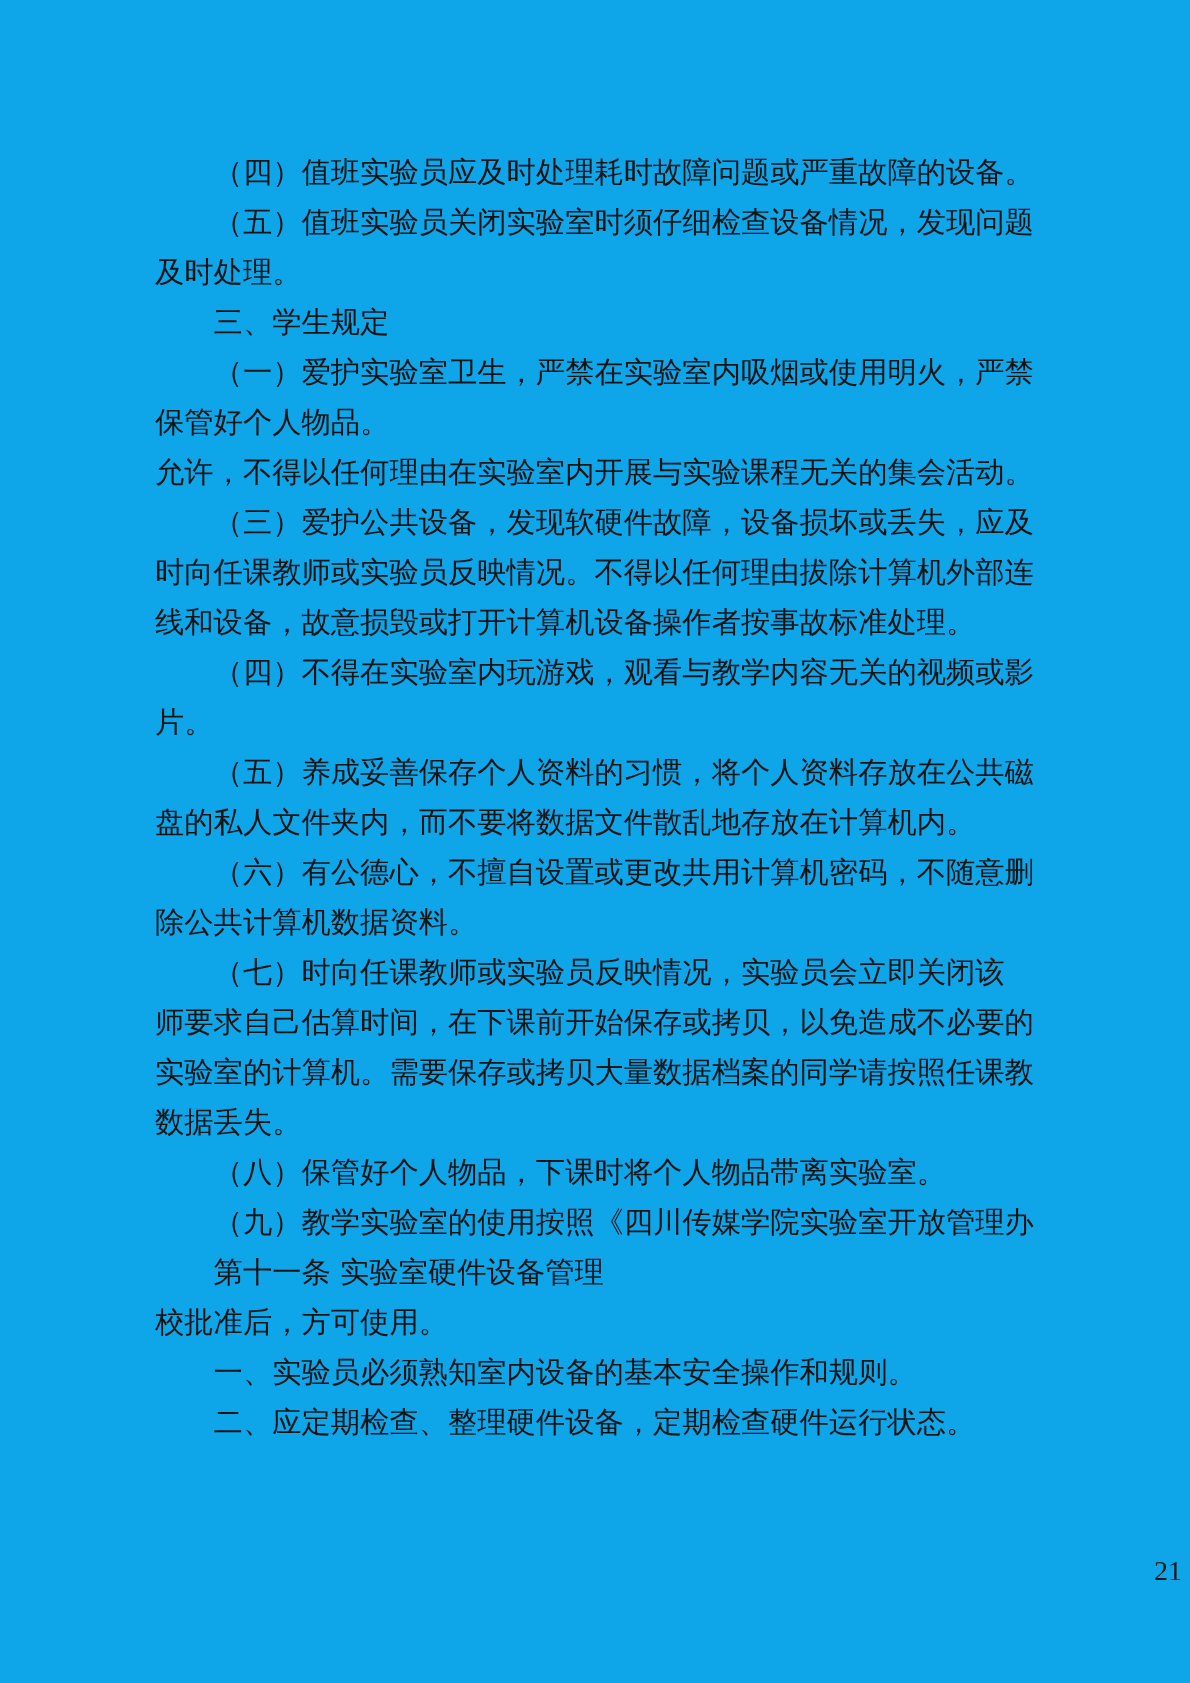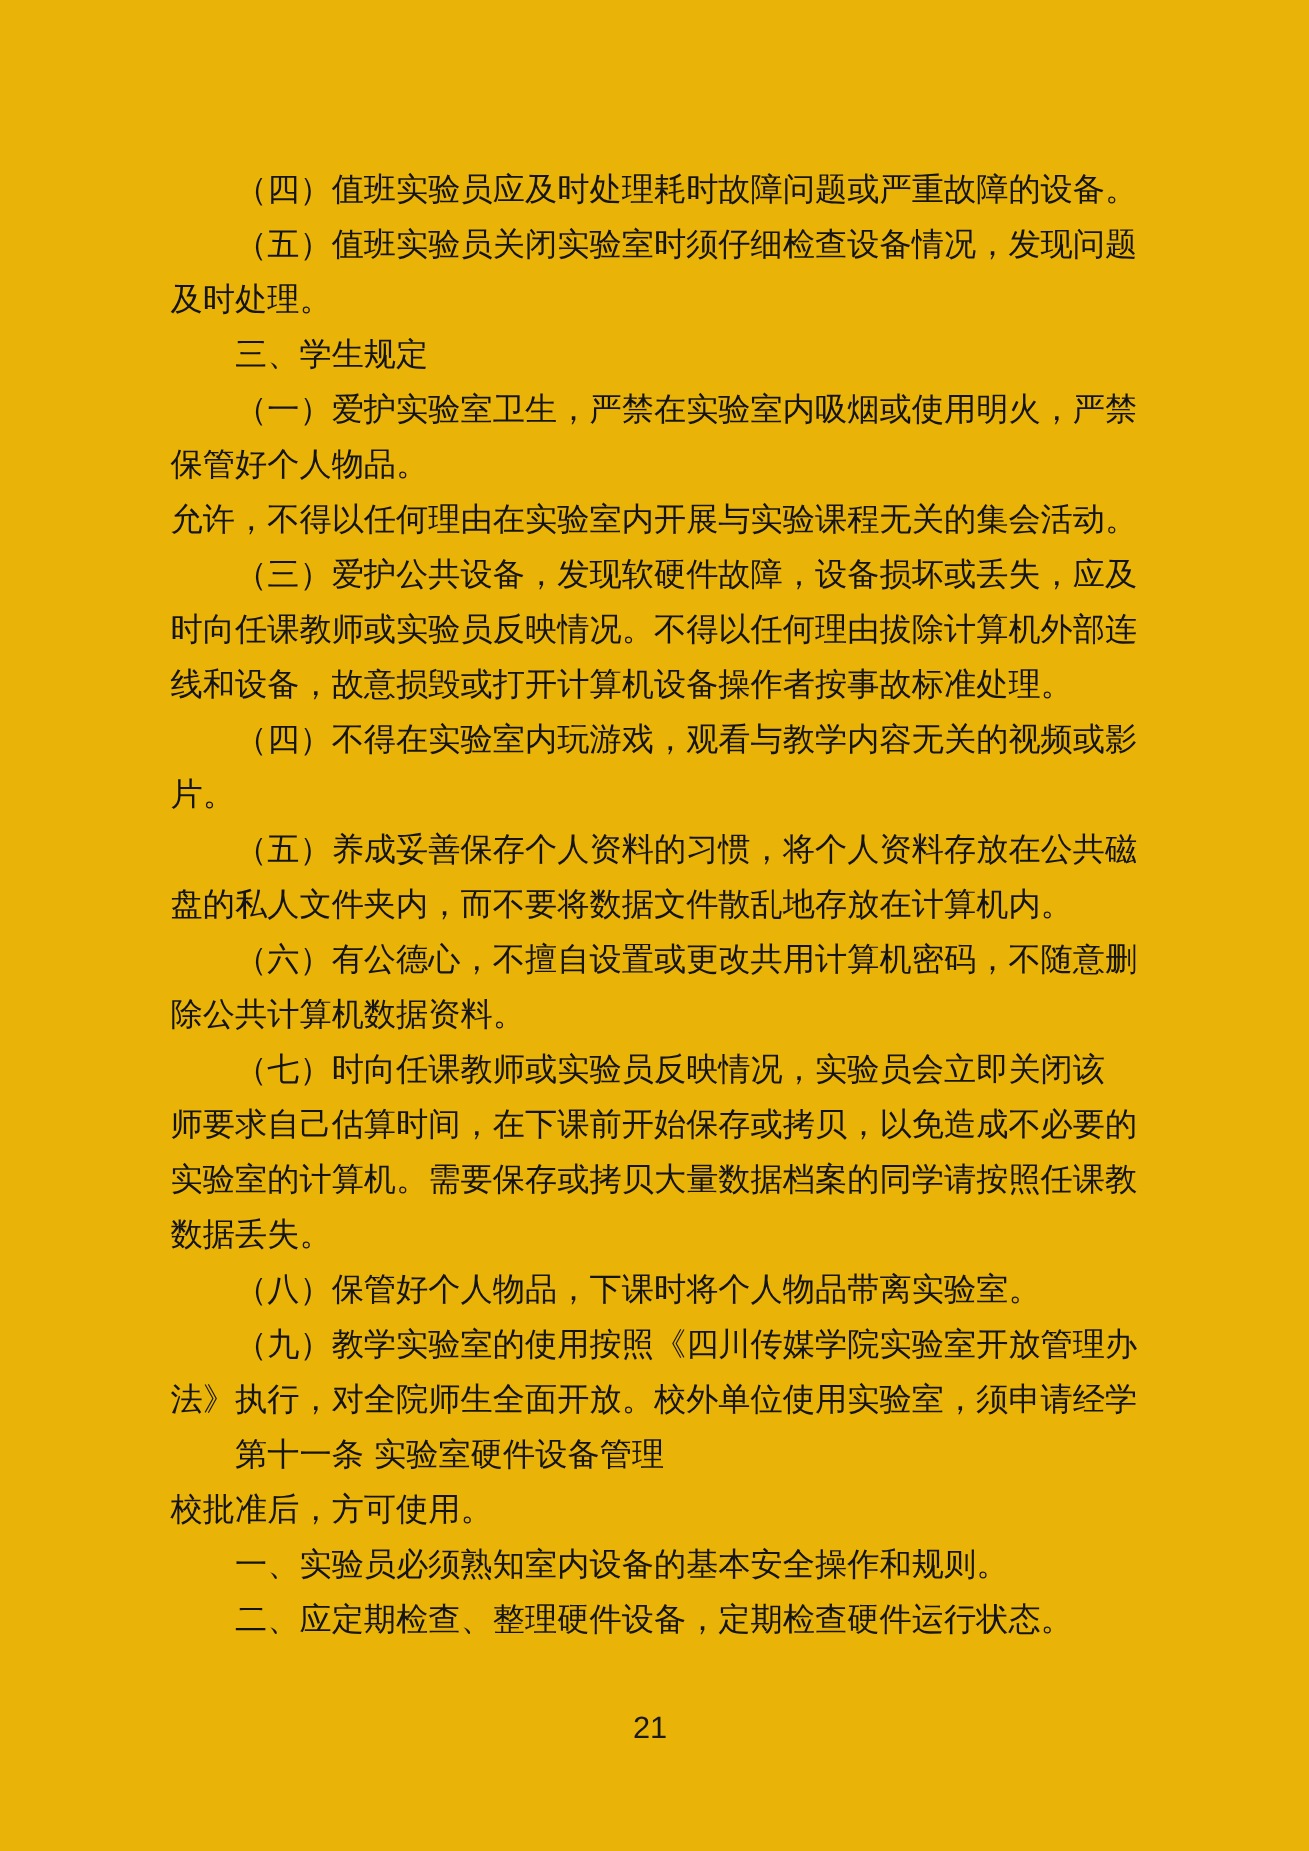--- a/index.html
+++ b/index.html
@@ -5,21 +5,21 @@
   html, body {
     margin: 0;
     padding: 0;
     background: #ffffff;
   }
   .page {
     position: relative;
     width: 1190px;
     height: 1683px;
     margin: 0 auto;
-    background: #eab308;
+    background: #0ea5e9;
     overflow: hidden;
     font-family: "DejaVu Serif", serif;
     color: #141414;
   }
   .doc-body {
     position: absolute;
     left: 155px;
     top: 147px;
     width: 882px;
   }
@@ -31,22 +31,22 @@
     letter-spacing: 0;
   }
   .line.indent {
     text-indent: 58.6px;
   }
   .page-number {
     position: absolute;
     top: 1555px;
     left: 0;
     width: 1182px; 
-    text-align: center;
-    font-family: Liberation Sans, sans-serif;
+    text-align: right;
+    font-family: Liberation Serif, serif;
     font-size: 28px;
     line-height: 32px;
     color: #1a1a1a;
   }
 </style>
 </head>
 <body>
 
 <div class="page">
   <div class="doc-body">
@@ -65,20 +65,19 @@
       <div class="line indent">（五）养成妥善保存个人资料的习惯，将个人资料存放在公共磁</div>
       <div class="line">盘的私人文件夹内，而不要将数据文件散乱地存放在计算机内。</div>
       <div class="line indent">（六）有公德心，不擅自设置或更改共用计算机密码，不随意删</div>
       <div class="line">除公共计算机数据资料。</div>
       <div class="line indent">（七）时向任课教师或实验员反映情况，实验员会立即关闭该</div>
       <div class="line">师要求自己估算时间，在下课前开始保存或拷贝，以免造成不必要的</div>
       <div class="line">实验室的计算机。需要保存或拷贝大量数据档案的同学请按照任课教</div>
       <div class="line">数据丢失。</div>
       <div class="line indent">（八）保管好个人物品，下课时将个人物品带离实验室。</div>
       <div class="line indent">（九）教学实验室的使用按照《四川传媒学院实验室开放管理办</div>
-      <div class="line">法》执行，对全院师生全面开放。校外单位使用实验室，须申请经学</div>
       <div class="line indent">第十一条 实验室硬件设备管理</div>
       <div class="line">校批准后，方可使用。</div>
       <div class="line indent">一、实验员必须熟知室内设备的基本安全操作和规则。</div>
       <div class="line indent">二、应定期检查、整理硬件设备，定期检查硬件运行状态。</div>
     </div>
   <div class="page-number">21</div>
 </div>
 
 </body></html>

